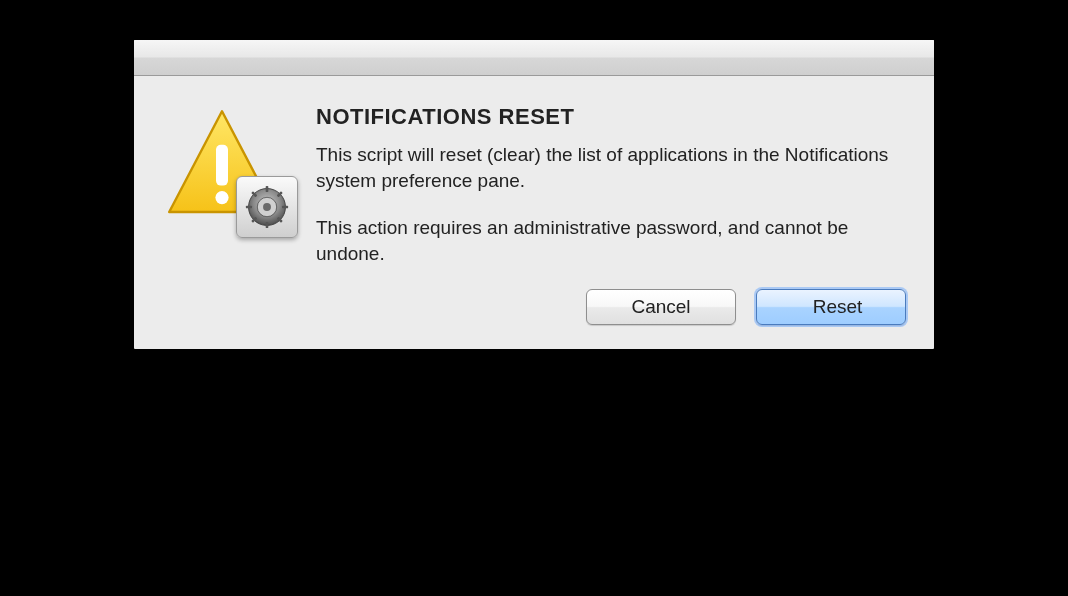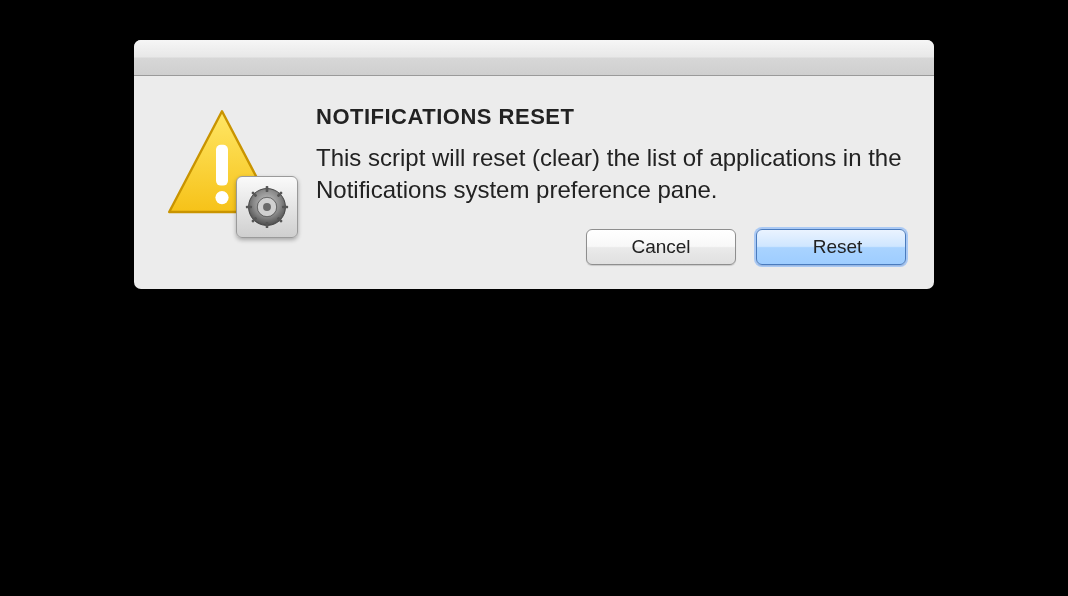--- a/index.html
+++ b/index.html
@@ -9,21 +9,21 @@
       background: #000;
       font-family: "Lucida Grande", "Helvetica Neue", Helvetica, Arial, sans-serif;
       display: flex;
       align-items: flex-start;
       justify-content: center;
       padding-top: 40px;
     }
     .dialog {
       width: 800px;
       background: #ececec;
-      border-radius: 7px;
+      border-radius: 1px;
       box-shadow: 0 20px 50px rgba(0,0,0,0.6), 0 0 0 1px rgba(0,0,0,0.2);
       overflow: hidden;
     }
     .titlebar {
       height: 36px;
       background: linear-gradient(to bottom, #f6f6f6 0%, #e8e8e8 48%, #d7d7d7 52%, #cfcfcf 100%);
       border-bottom: 1px solid #9a9a9a;
     }
     .body {
       display: flex;
@@ -60,21 +60,21 @@
       flex: 1;
       color: #222;
     }
     .heading {
       font-size: 22px;
       font-weight: 700;
       letter-spacing: 0.5px;
       margin-bottom: 12px;
     }
     .para {
-      font-size: 24px;
+      font-size: 19px;
       line-height: 1.35;
       margin-bottom: 22px;
     }
     .buttons {
       display: flex;
       justify-content: flex-end;
       gap: 20px;
       margin-top: 8px;
     }
     .btn {
@@ -137,19 +137,20 @@
             <rect x="84" y="47" width="14" height="6" rx="2" transform="rotate(45 50 50)"></rect>
           </g>
           <circle cx="50" cy="50" r="22" fill="#d0d0d0" stroke="#3a3a3a" stroke-width="1.5"></circle>
           <circle cx="50" cy="50" r="9" fill="#6a6a6a"></circle>
         </svg>
       </div>
     </div>
     <div class="content">
       <div class="heading">NOTIFICATIONS RESET</div>
       <div class="para">This script will reset (clear) the list of applications in the Notifications system preference pane.</div>
+      <div class="para">This action requires an administrative password, and cannot be undone.</div>
       <div class="buttons">
         <button class="btn">Cancel</button>
         <button class="btn default">Reset</button>
       </div>
     </div>
   </div>
 </div>
 
 </body></html>

